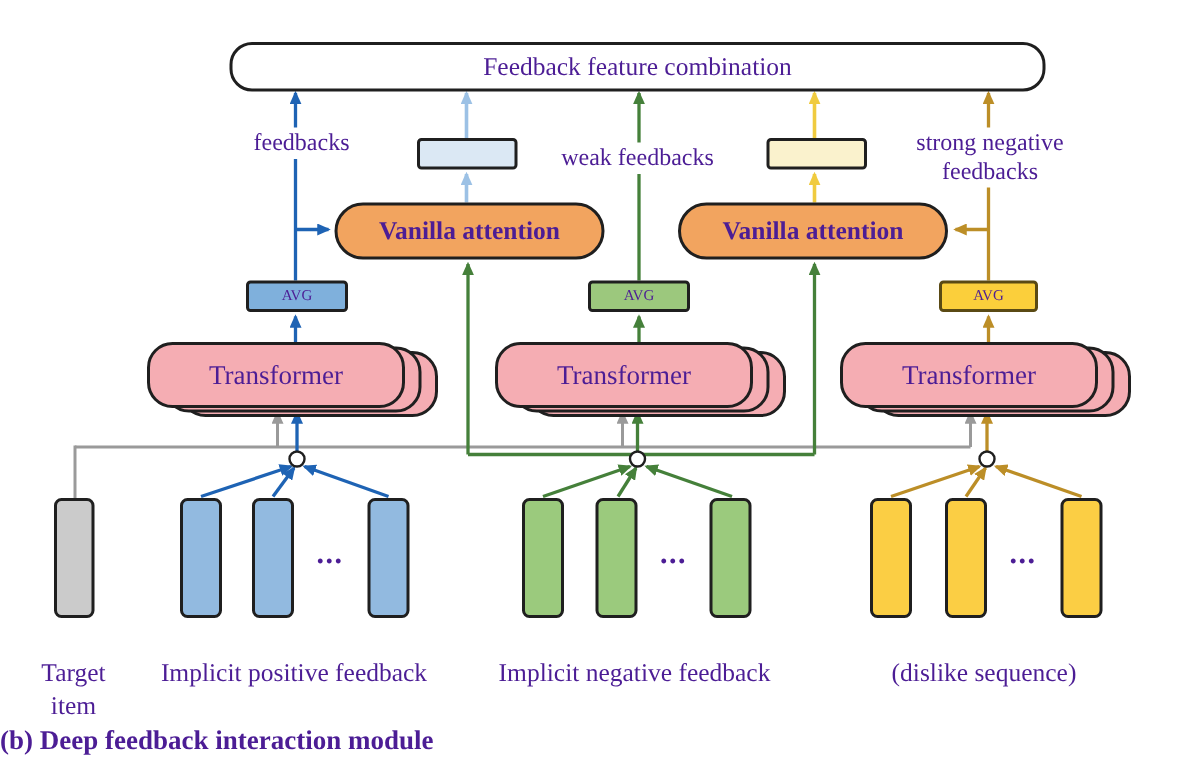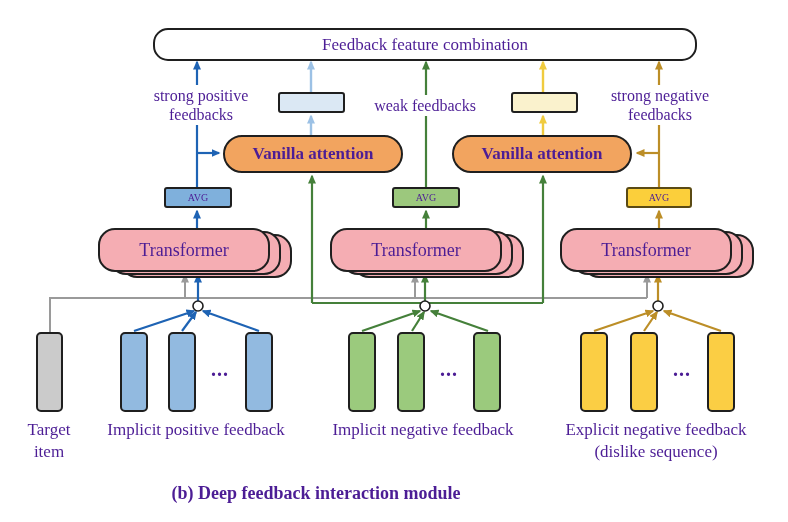--- a/index.html
+++ b/index.html
@@ -52,28 +52,28 @@
   .bar-green{background:var(--bar_green,#9BCA7D);}
   .bar-yellow{background:var(--bar_yellow,#FBCE44);}
   .b1{left:120px;} .b2{left:168px;} .b3{left:245px;}
   .g1{left:348px;} .g2{left:397px;} .g3{left:473px;}
   .y1{left:580px;} .y2{left:630px;} .y3{left:707px;}
 
   .dots{position:absolute;z-index:2;top:358px;width:32px;text-align:center;
     font-weight:bold;font-size:20px;letter-spacing:1px;}
   .dots-blue{left:204px;} .dots-green{left:433px;} .dots-yellow{left:666px;}
 
-  .in-label{position:absolute;z-index:2;top:419px;text-align:center;
+  .in-label{position:absolute;z-index:2;top:438px;text-align:center;
     font-size:17px;line-height:22px;}
   .il-target{left:9px;width:80px;}
   .il-pos{left:86px;width:220px;}
   .il-neg{left:313px;width:220px;}
   .il-exp{left:546px;width:220px;}
 
-  .caption{position:absolute;z-index:2;left:0;top:483px;width:632px;text-align:center;
+  .caption{position:absolute;z-index:2;left:0;top:483px;width:632px;text-align:left;
     font-weight:bold;font-size:18px;}
 
   
   .st-gray{stroke:var(--gray_line,#9A9A9A);stroke-width:2;fill:none;}
   .st-blue{stroke:var(--dark_blue,#1E63B4);stroke-width:2.2;fill:none;}
   .st-lblue{stroke:var(--light_blue,#9CC1E5);stroke-width:2.4;fill:none;}
   .st-green{stroke:var(--dark_green,#45803A);stroke-width:2.2;fill:none;}
   .st-byel{stroke:var(--bright_yellow,#F0CB3F);stroke-width:2.4;fill:none;}
   .st-dyel{stroke:var(--dark_yellow,#BC8E27);stroke-width:2.2;fill:none;}
   .mf-gray{fill:var(--gray_line,#9A9A9A);}
@@ -164,21 +164,20 @@
       <circle class="junction" cx="658" cy="306" r="5"></circle>
     </g>
   </svg>
 
   <div class="box combo">Feedback feature combination</div>
 
   <div class="vec vec-blue"></div>
   <div class="vec vec-yellow"></div>
 
   <div class="edge-label lbl-sp">
-    <span style="display:block">strong positive</span>
     <span style="display:block">feedbacks</span>
   </div>
   <div class="edge-label lbl-wk">weak feedbacks</div>
   <div class="edge-label lbl-sn">
     <span style="display:block">strong negative</span>
     <span style="display:block">feedbacks</span>
   </div>
 
   <div class="box attn attn-left">Vanilla attention</div>
   <div class="box attn attn-right">Vanilla attention</div>
@@ -224,18 +223,17 @@
     <span style="display:block">Target</span>
     <span style="display:block">item</span>
   </div>
   <div class="in-label il-pos">
     <span style="display:block">Implicit positive feedback</span>
   </div>
   <div class="in-label il-neg">
     <span style="display:block">Implicit negative feedback</span>
   </div>
   <div class="in-label il-exp">
-    <span style="display:block">Explicit negative feedback</span>
     <span style="display:block">(dislike sequence)</span>
   </div>
 
   <div class="caption">(b) Deep feedback interaction module</div>
 </div>
 
 </body></html>

